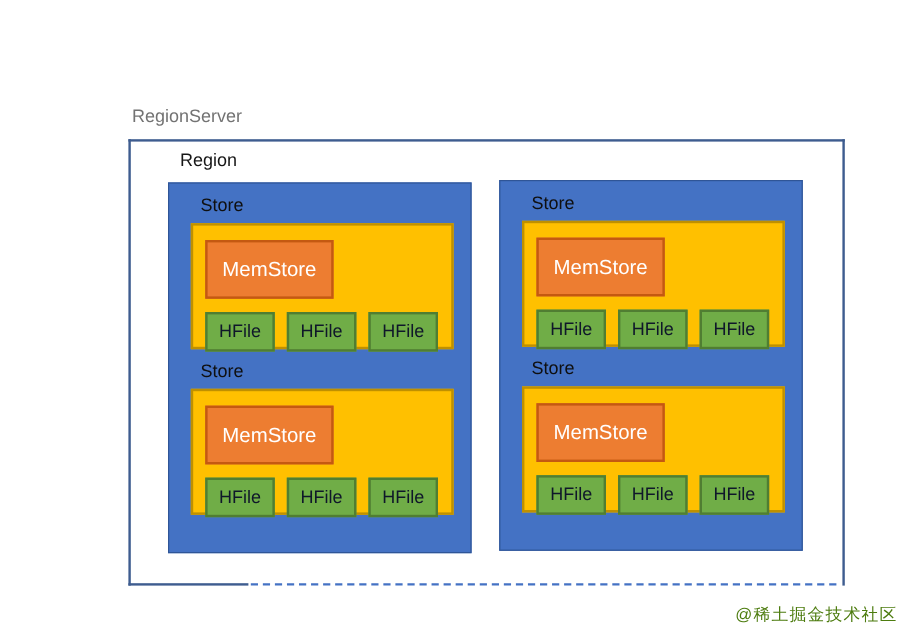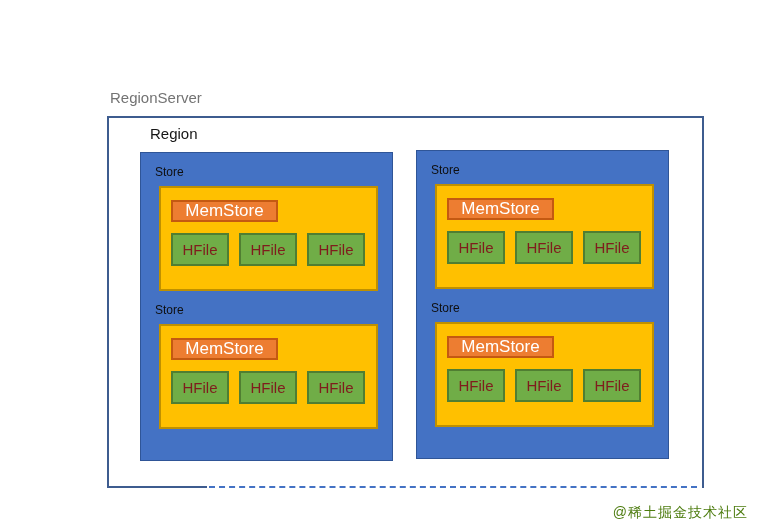--- a/index.html
+++ b/index.html
@@ -33,37 +33,37 @@
   
   .region-group {
     position:absolute; width:253px; height:309px;
     background:var(--blue,#4472C4); border:1px solid var(--blue-border,#2F5597);
     box-sizing:border-box;
   }
   .group-0 { left:31px; top:34px; }
   .group-1 { left:307px; top:32px; }
 
   
-  .store-label { color:#0f0f0f; font-size:12px; margin:10px 0 5px 14px; line-height:18px; }
+  .store-label { color:#0f0f0f; font-size:15px; margin:10px 0 5px 26px; line-height:18px; }
   .store-box {
     margin-left:18px; width:219px; height:105px;
     background:var(--gold,#FFC000); border:2px solid var(--gold-border,#BF9000);
     box-sizing:border-box; padding:12px 0 0 10px;
   }
   .memstore {
-    width:107px; height:22px;
+    width:107px; height:49px;
     background:var(--orange,#ED7D31); border:2px solid var(--orange-border,#C45911);
     box-sizing:border-box; color:#fff; font-size:17px;
     display:flex; align-items:center; justify-content:center;
   }
   .hfile-row { display:flex; gap:10px; margin-top:11px; }
   .hfile {
     width:58px; height:33px;
     background:var(--green,#70AD47); border:2px solid var(--green-border,#507E32);
-    box-sizing:border-box; color:#7f1d1d; font-size:15px;
+    box-sizing:border-box; color:#0f172a; font-size:15px;
     display:flex; align-items:center; justify-content:center;
   }
 
   .watermark { position:absolute; right:10px; bottom:6px; font-size:14px; color:#4d7c0f; letter-spacing:1px; }
 </style>
 </head>
 <body>
 
 <div class="slide">
 

